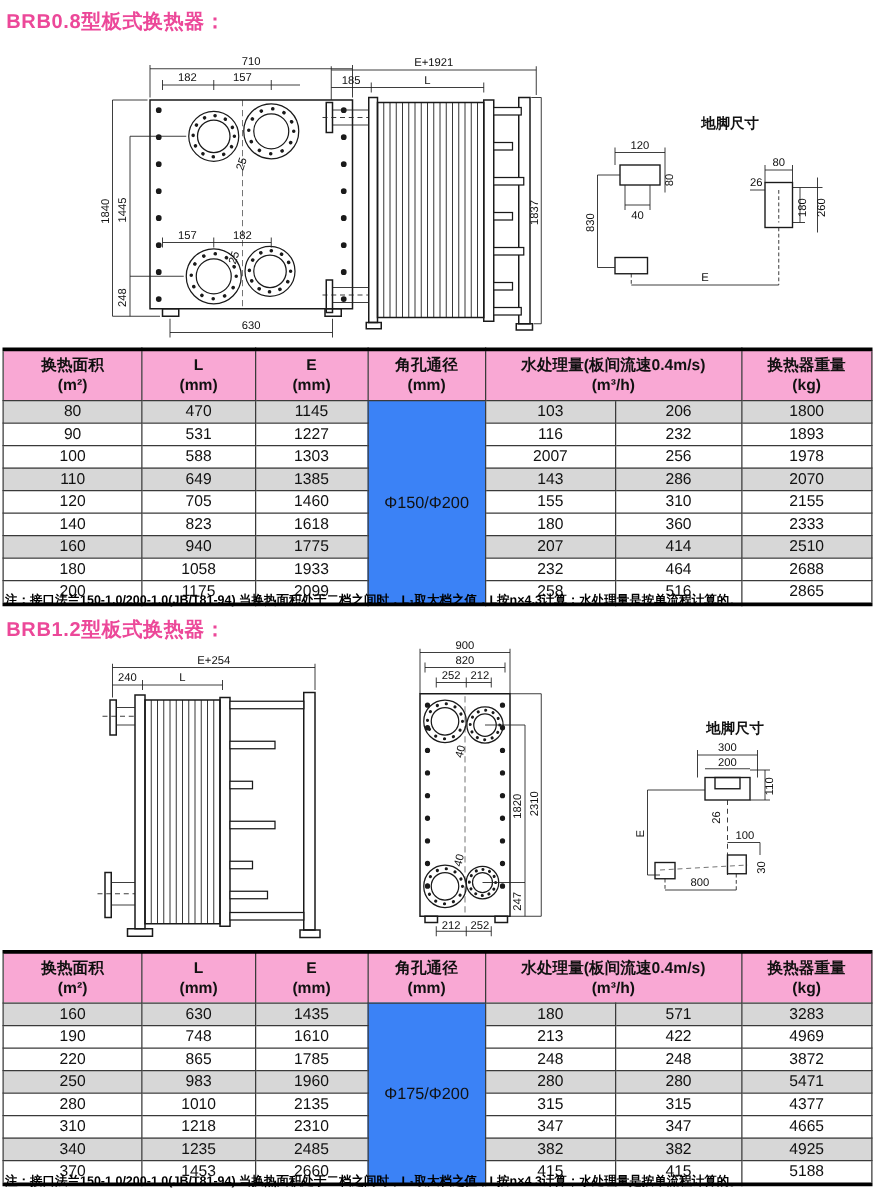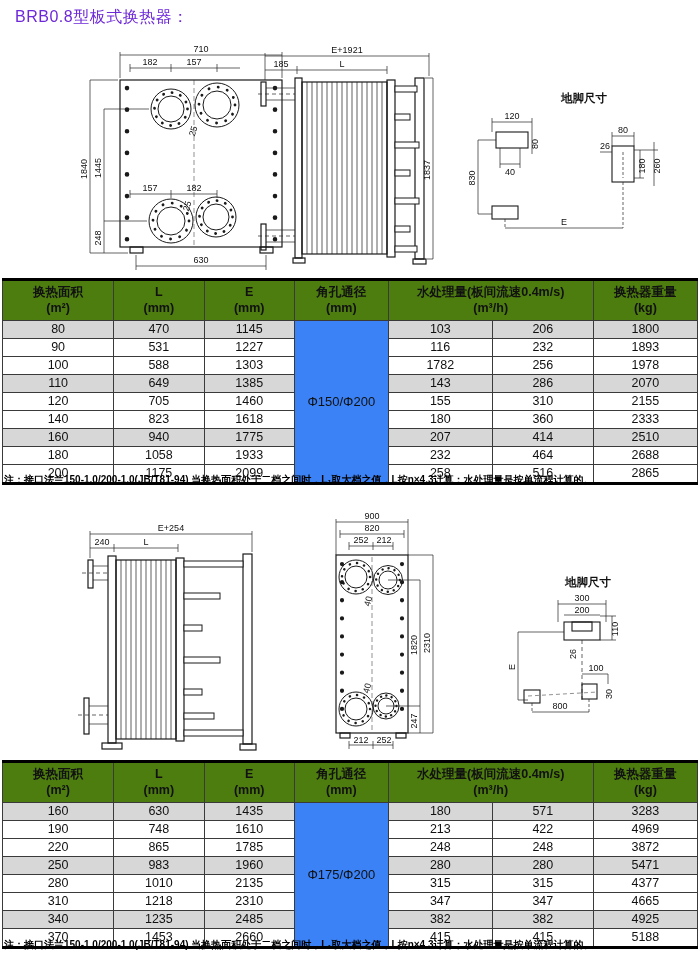--- a/index.html
+++ b/index.html
@@ -1,26 +1,26 @@
 <!DOCTYPE html>
 <html><head>
 <meta charset="utf-8">
 <style>
   html,body{margin:0;padding:0;background:#fff;}
   .page{position:relative;width:700px;height:963px;background:#fff;overflow:hidden;
         font-family:"Liberation Sans","DejaVu Sans",sans-serif;color:#111;}
-  .sec-title{position:absolute;left:15px;font-size:16px;font-weight:normal;letter-spacing:.5px;color:#6d28d9;}
+  .sec-title{position:absolute;left:5px;font-size:16px;font-weight:bold;letter-spacing:.5px;color:#ec4899;}
   svg{position:absolute;}
   svg text{font-family:"Liberation Sans","DejaVu Sans",sans-serif;fill:#111;}
   .dim{font-size:9px;}
   .ftitle{font-size:11.5px;font-weight:bold;}
   table.spec{position:absolute;left:2px;width:696px;border-collapse:collapse;table-layout:fixed;
              border-top:3px solid #000;border-bottom:3px solid #000;}
   table.spec th,table.spec td{border:1px solid #3a3a3a;text-align:center;padding:1px 2px;}
-  table.spec th{font-weight:bold;font-size:12.5px;line-height:1.3;padding:3px 1px;background:#4d7c0f;}
+  table.spec th{font-weight:bold;font-size:12.5px;line-height:1.3;padding:3px 1px;background:#f9a8d4;}
   table.spec td{height:15px;font-size:12.5px;}
   tr.shaded td{background:#d7d7d7;}
   tr.shaded td.merged,td.merged{background:#3b82f6;font-size:13px;}
   .note{position:absolute;left:4px;font-size:10px;font-weight:bold;white-space:nowrap;color:#000;}
 </style>
 </head>
 <body>
 
 <div class="page">
 
@@ -214,21 +214,21 @@
           <td>531</td>
           <td>1227</td>
           <td>116</td>
           <td>232</td>
           <td>1893</td>
         </tr>
         <tr>
           <td>100</td>
           <td>588</td>
           <td>1303</td>
-          <td>1782</td>
+          <td>2007</td>
           <td>256</td>
           <td>1978</td>
         </tr>
         <tr class="shaded">
           <td>110</td>
           <td>649</td>
           <td>1385</td>
           <td>143</td>
           <td>286</td>
           <td>2070</td>
@@ -271,20 +271,21 @@
           <td>2099</td>
           <td>258</td>
           <td>516</td>
           <td>2865</td>
         </tr>
       </tbody>
   </table>
 
   <div class="note" style="top:473px">注：接口法兰150-1.0/200-1.0(JB/T81-94) 当换热面积处于二档之间时，L₁取大档之值，L按n×4.3计算；水处理量是按单流程计算的。</div>
 
+  <div class="sec-title" style="top:494px">BRB1.2型板式换热器：</div>
 
   <svg style="left:58px;top:518px" width="232" height="240" viewBox="0 0 232 240">
     <g stroke="#1a1a1a" fill="none" stroke-width="1.2">
       <rect x="50" y="38" width="8" height="187"></rect>
       <rect x="58" y="42" width="60" height="179"></rect>
       <rect x="118" y="40" width="8" height="183"></rect>
       <rect x="185" y="36" width="9" height="190"></rect>
       <rect x="44" y="225" width="20" height="6"></rect>
         <rect x="182" y="226" width="16" height="6"></rect>
       <rect x="30" y="42" width="5" height="28"></rect>

